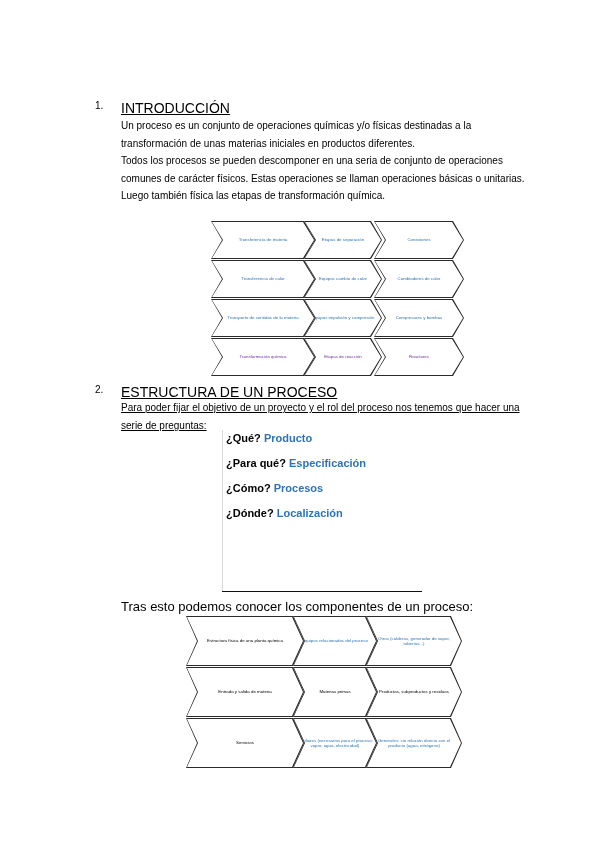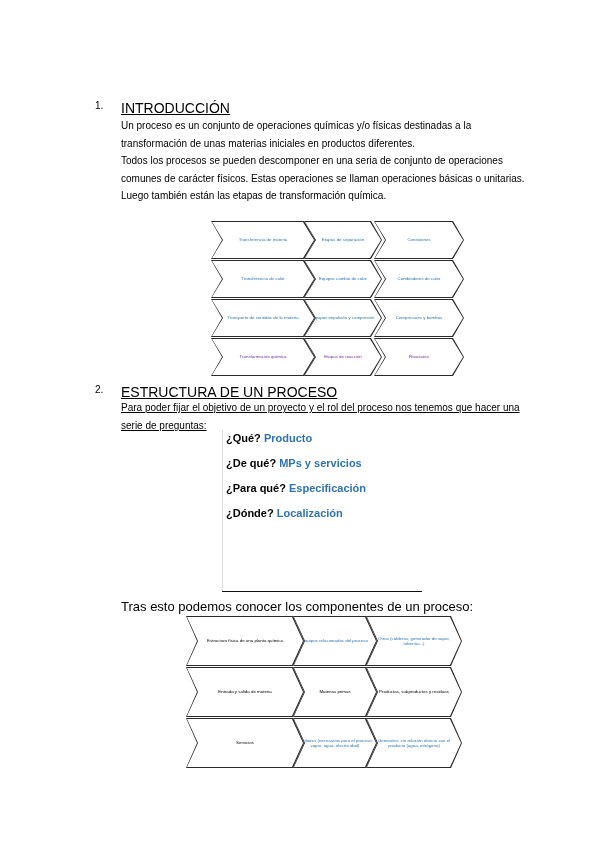--- a/index.html
+++ b/index.html
@@ -160,21 +160,21 @@
 
 <div class="page">
 
 
   <div class="section" id="section-1">
     <div class="sec-num">1.</div>
     <div class="sec-head">INTRODUCCIÓN</div>
     <div class="sec-body">
       <p>Un proceso es un conjunto de operaciones químicas y/o físicas destinadas a la transformación de unas materias iniciales en productos diferentes.</p>
       <p>Todos los procesos se pueden descomponer en una seria de conjunto de operaciones comunes de carácter físicos.  Estas operaciones se llaman operaciones básicas o unitarias.</p>
-      <p>Luego también están las etapas de transformación química.</p>
+      <p>Luego también física las etapas de transformación química.</p>
     </div>
   </div>
 
   <div class="diagram" id="diagram-1">
       <div class="chev-row">
         <div class="chev-outline" style="left: 0px; width: 104px;">
           <div class="chev-inner">
             <span class="chev-label" style="color: rgb(46, 116, 181); font-size: 4.4px;">Transferencia de materia</span>
           </div>
         </div>
@@ -246,22 +246,22 @@
     <div class="sec-num">2.</div>
     <div class="sec-head">ESTRUCTURA DE UN PROCESO</div>
     <div class="sec-body">
       <p>Para poder fijar el objetivo de un proyecto y el rol del proceso nos tenemos que hacer una serie de preguntas:</p>
     </div>
   </div>
 
   <div class="qa-vrule"></div>
   <div class="qa-list" id="qa-list">
       <div class="qa-row"><span class="qa-q">¿Qué?</span> <span class="qa-a">Producto</span></div>
-      <div class="qa-row"><span class="qa-q">¿De qué?</span> <span class="qa-a">MPs y servicios</span></div>
       <div class="qa-row"><span class="qa-q">¿Para qué?</span> <span class="qa-a">Especificación</span></div>
+      <div class="qa-row"><span class="qa-q">¿Cómo?</span> <span class="qa-a">Procesos</span></div>
       <div class="qa-row"><span class="qa-q">¿Dónde?</span> <span class="qa-a">Localización</span></div>
     </div>
   <div class="qa-rule"></div>
 
   <div class="para-standalone" id="tras-esto">Tras esto podemos conocer los componentes de un proceso:</div>
 
   <div class="diagram" id="diagram-2">
       <div class="chev-row">
         <div class="chev-outline" style="left: 0px; width: 118px;">
           <div class="chev-inner">

